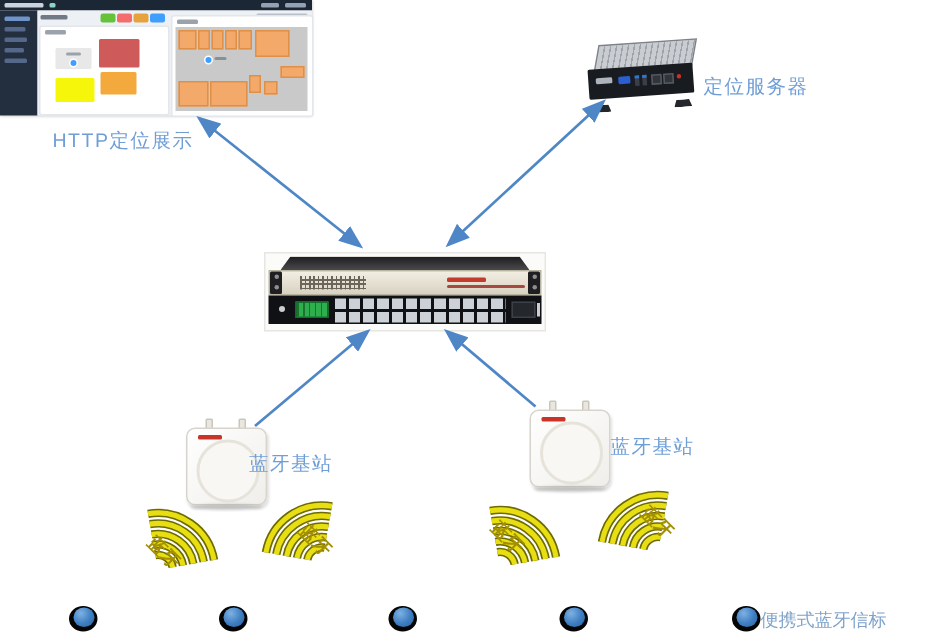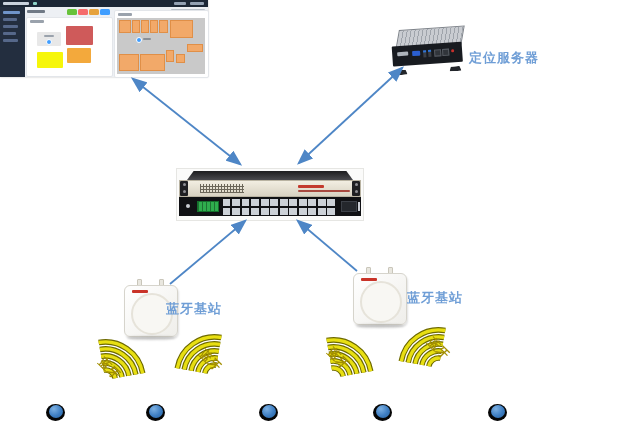--- a/index.html
+++ b/index.html
@@ -1,21 +1,21 @@
 <!DOCTYPE html>
 <html><head>
 <meta charset="utf-8">
 <style>
   html,body{margin:0;padding:0;background:#fff;}
   .canvas{position:relative;width:619px;height:429px;background:#fff;overflow:hidden;
           font-family:"Liberation Sans",sans-serif;}
   .abs{position:absolute;}
 
   
-  .cap{position:absolute;color:#6f9ed6;font-weight:bold;font-size:13px;letter-spacing:1px;white-space:nowrap;}
+  .cap{position:absolute;color:#6f9ed6;font-weight:normal;font-size:13px;letter-spacing:1px;white-space:nowrap;}
   .cap-small{font-size:12px;color:#7fa3c9;letter-spacing:0;}
 
   
   .dash{left:0;top:0;width:208px;height:77px;background:#edf0f4;box-shadow:0 0 2px rgba(0,0,0,.25);}
   .dash-nav{position:absolute;left:0;top:0;width:100%;height:7px;background:#1c2736;}
   .bar{position:absolute;border-radius:1px;background:#c9d2dd;}
   .dash-side{position:absolute;left:0;top:7px;width:25px;height:70px;background:#232e3f;}
   .side-item{position:absolute;left:3px;height:2.5px;border-radius:1px;background:#56688a;}
   .dash-main{position:absolute;left:25px;top:7px;right:0;bottom:0;background:#edf0f4;}
   .panel{position:absolute;background:#fff;border:1px solid #e3e6ea;border-radius:2px;}
@@ -136,20 +136,21 @@
           <div class="room" style="left:23px;top:36px;width:25px;height:17px;"></div>
           <div class="room" style="left:49px;top:32px;width:8px;height:12px;"></div>
           <div class="room" style="left:59px;top:36px;width:9px;height:9px;"></div>
           <div class="dot" style="left:19px;top:19px;"></div>
           <div class="bar" style="left:26px;top:20px;width:8px;height:2px;background:#8a8f96;"></div>
         </div>
       </div>
     </div>
   </div>
 
+  <div class="cap" style="left:35px;top:85px;">HTTP定位展示</div>
 
   <div class="abs server">
     <div class="server-lid"></div>
     <div class="server-body">
       <div class="port" style="left:5px;width:11px;height:4px;background:#aeb4bb;border-radius:1px;"></div>
       <div class="port" style="left:20px;width:8px;height:5px;background:#2b5fd0;border-radius:1px;"></div>
       <div class="port" style="left:31px;width:3px;height:5px;background:#3b3f45;border-top:2px solid #2d74d8;"></div>
       <div class="port" style="left:36px;width:3px;height:5px;background:#3b3f45;border-top:2px solid #2d74d8;"></div>
       <div class="port" style="left:42px;width:5px;height:5px;background:#31353b;border:1px solid #555a61;"></div>
       <div class="port" style="left:50px;width:5px;height:5px;background:#31353b;border:1px solid #555a61;"></div>
@@ -287,20 +288,21 @@
     </div>
   <div class="beacon" style="left:259px;top:404px;">
       <div class="beacon-dot"></div>
     </div>
   <div class="beacon" style="left:373px;top:404px;">
       <div class="beacon-dot"></div>
     </div>
   <div class="beacon" style="left:488px;top:404px;">
       <div class="beacon-dot"></div>
     </div>
+  <div class="cap cap-small" style="left:507px;top:405px;">便携式蓝牙信标</div>
 
   <svg class="abs arrows" viewBox="0 0 619 429">
     <defs>
       <marker id="ah" markerWidth="9" markerHeight="7" refX="7.5" refY="3.5" orient="auto">
         <path d="M0,0 L9,3.5 L0,7 z" fill="#4e86c6"></path>
       </marker>
       <marker id="ahr" markerWidth="9" markerHeight="7" refX="7.5" refY="3.5" orient="auto-start-reverse">
         <path d="M0,0 L9,3.5 L0,7 z" fill="#4e86c6"></path>
       </marker>
     </defs>

